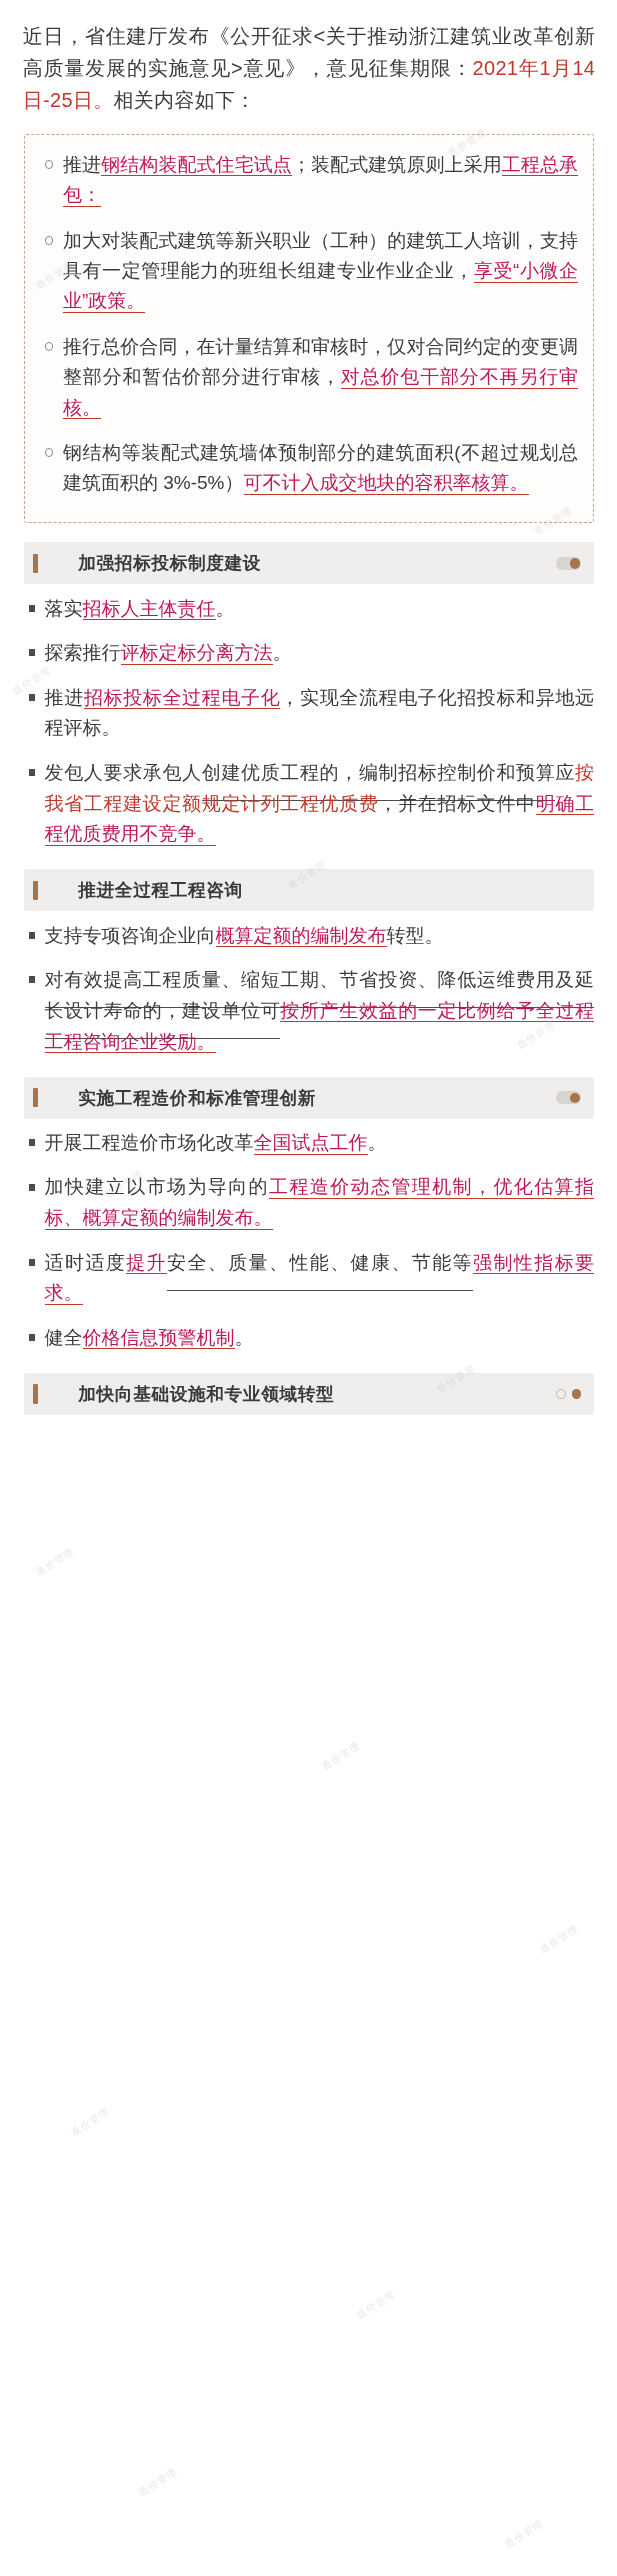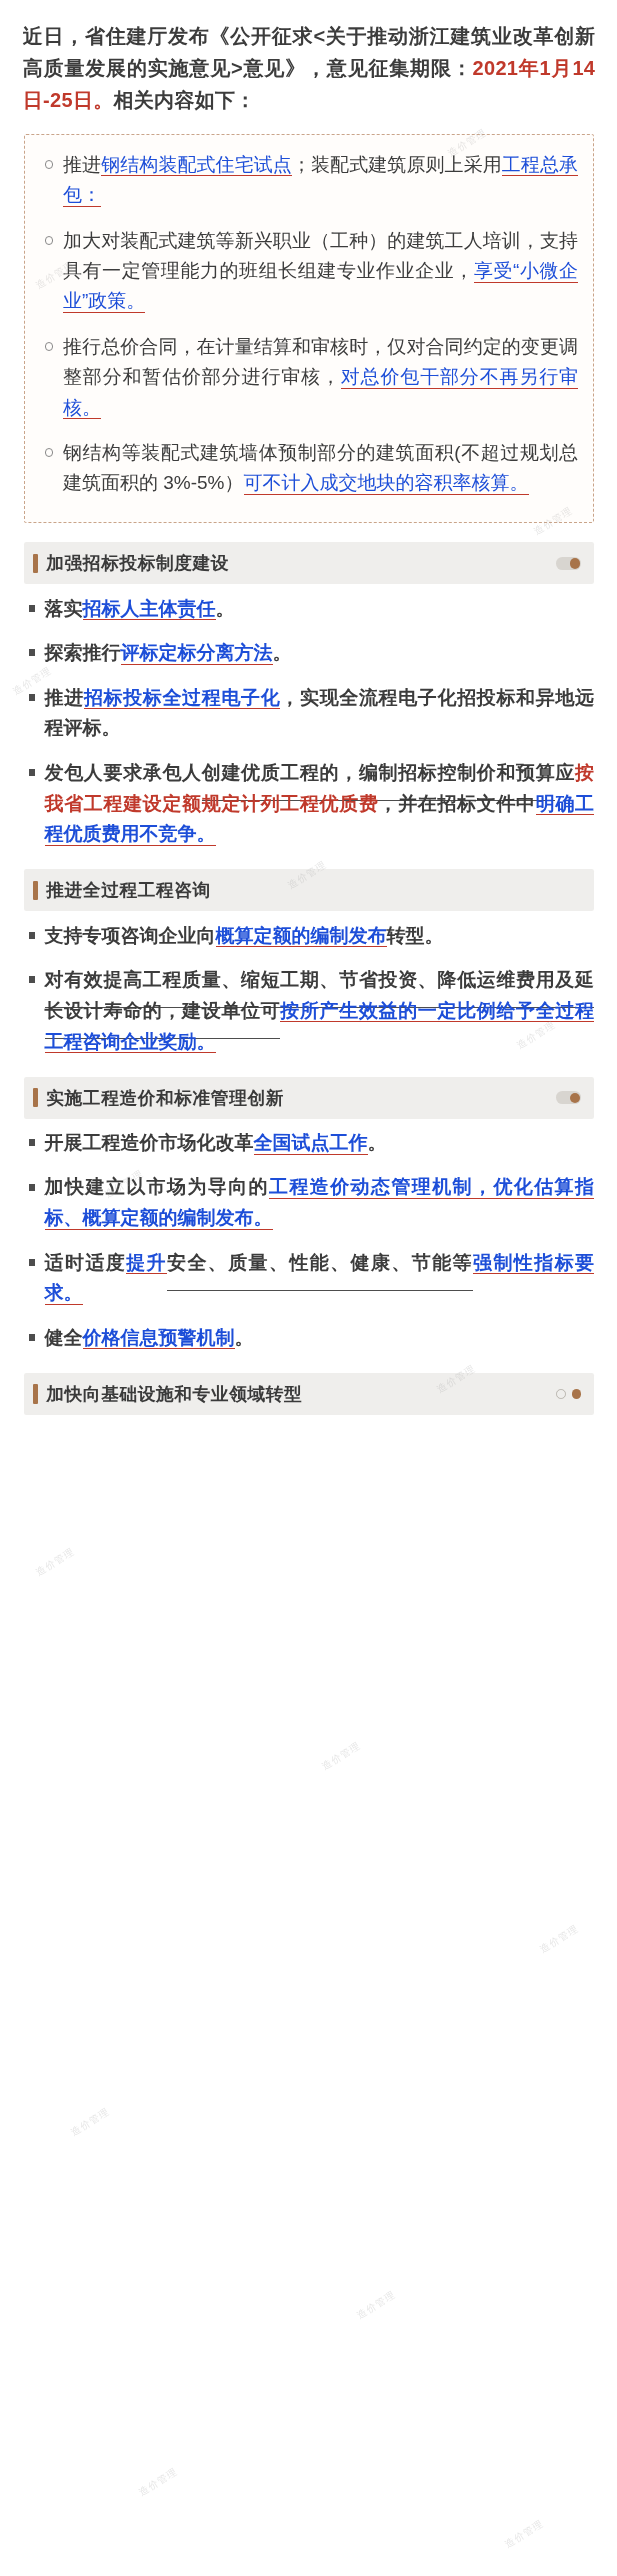--- a/index.html
+++ b/index.html
@@ -23,21 +23,20 @@
   }
 
   
   .intro {
     font-size: 20px;
     line-height: 1.62;
     color: #3c3c3c;
     letter-spacing: 0.3px;
     text-align: justify;
     margin: 4.6px 3.4px 17px 3.4px;
-    font-weight: bold;
   }
   .intro .hl {
     color: #c0392b;
   }
 
   
   .dotted-box {
     border: 1.1px dashed #c9a48a;
     border-radius: 2.3px;
     padding: 15px 15px 11.4px 15px;
@@ -64,35 +63,36 @@
     position: absolute;
     left: 4.6px;
     top: 10.3px;
     width: 6.9px;
     height: 6.9px;
     border: 1.1px solid #8a8a8a;
     border-radius: 50%;
     background: transparent;
   }
   .u-red {
-    color: #1d4ed8;
+    color: #be185d;
     border-bottom: 1.1px solid #c0392b;
     padding-bottom: 0.6px;
   }
   .red { color: #c0392b; }
 
   
   .sec-head {
     display: flex;
     align-items: center;
     margin: 0 4.6px 9.2px 4.6px;
     background: #efeeec;
     border-radius: 2.3px;
     height: 42px;
     position: relative;
+    gap: 32px;
   }
   .sec-head .bar {
     width: 5.1px;
     height: 19.4px;
     background: #a8744a;
     border-radius: 1.1px;
     margin-left: 9.2px;
   }
   .sec-head .sec-title {
     font-size: 17.7px;
@@ -148,21 +148,20 @@
     padding: 0;
   }
   ul.sq > li {
     position: relative;
     padding-left: 20.6px;
     margin-bottom: 13.7px;
     font-size: 19px;
     line-height: 1.62;
     text-align: justify;
     color: #3c3c3c;
-    font-weight: bold;
   }
   ul.sq > li:last-child { margin-bottom: 5.7px; }
   ul.sq > li::before {
     content: "";
     position: absolute;
     left: 4.6px;
     top: 11.4px;
     width: 6.9px;
     height: 6.9px;
     background: #4d4d4d;

